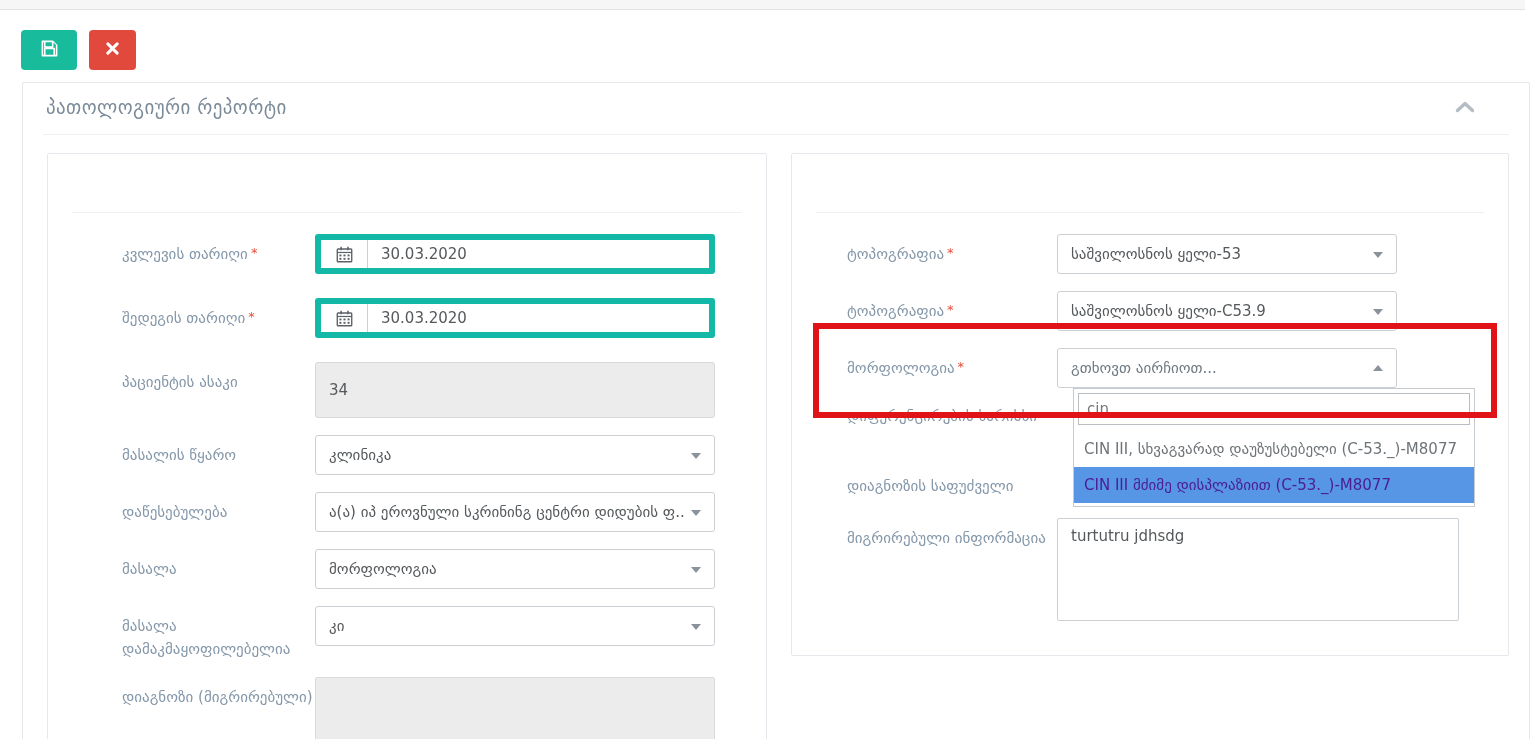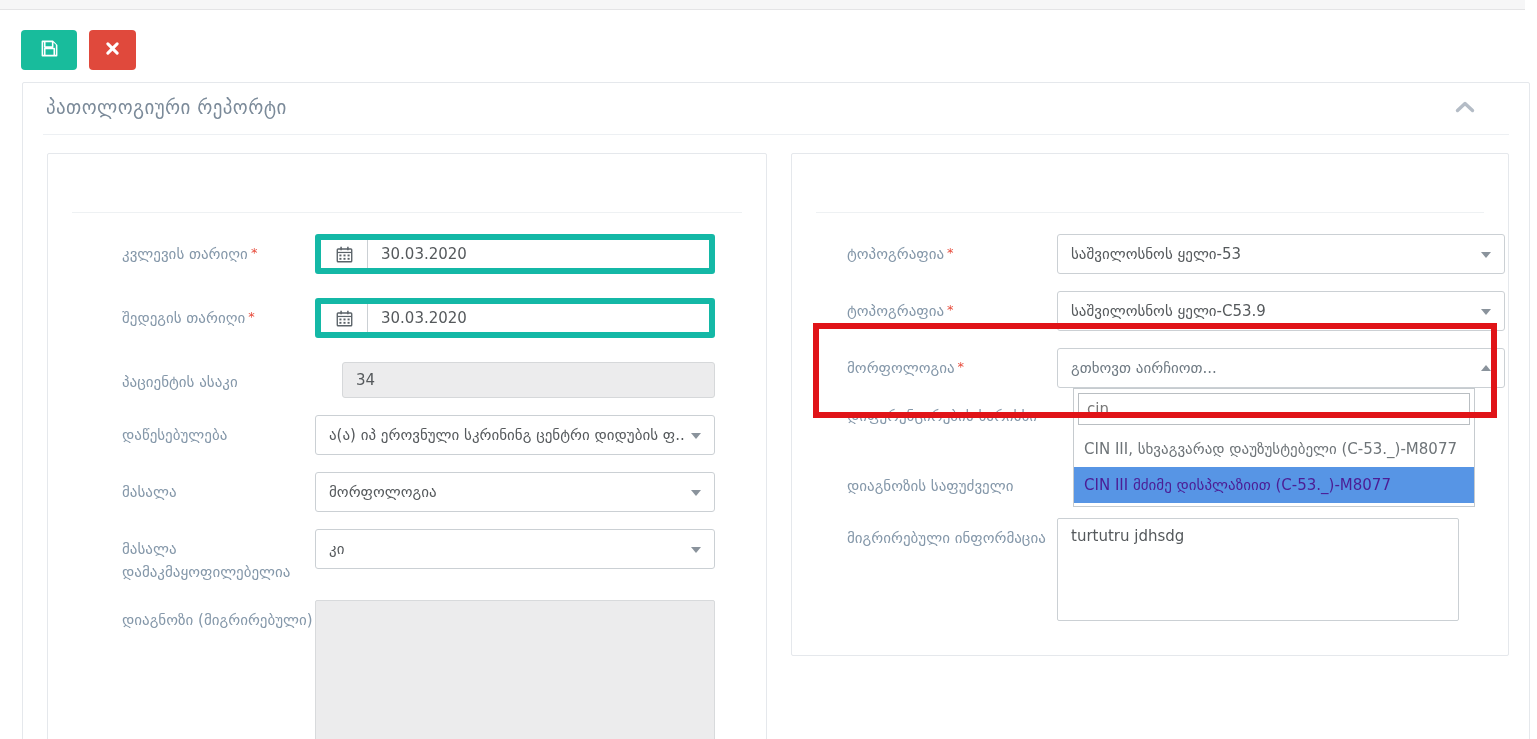--- a/index.html
+++ b/index.html
@@ -55,44 +55,44 @@
   .frow.mb24 { margin-bottom: 24px; }
   .flabel {
     color: #8497a9; font-size: 15px; line-height: 1.5;
     padding-top: 9px;
   }
   .card-left  .flabel { margin-left: 74px; width: 193px; }
   .card-right .flabel { margin-left: 55px; width: 210px; }
   .flabel .req { color: #e74c3c; font-size: 13px; vertical-align: top; margin-left: 3px; }
   .fctrl { position: relative; }
   .card-left  .fctrl { width: 400px; }
-  .card-right .fctrl { width: 448px; }
+  .card-right .fctrl { width: 340px; }
   .label-only { padding-top: 0; }
   .row-spacer-lg { min-height: 53px; }
   .row-spacer-sm { min-height: 26px; }
   
   .input-group {
     display: flex; height: 40px;
     border: 6px solid #14b8a6; border-radius: 3px;
     background: #fff; overflow: hidden;
   }
   .ig-addon {
     width: 47px; flex: 0 0 47px;
     border-right: 1px solid #cbd0d4;
     display: flex; align-items: center; justify-content: center;
     background: #fff;
   }
   .ig-input {
     flex: 1; display: flex; align-items: center;
     padding: 0 13px; font-size: 15px; color: #55595c; white-space: nowrap;
   }
   .text-disabled {
-    height: 36px; border: 1px solid #d6d8da; border-radius: 3px;
+    height: 56px; border: 1px solid #d6d8da; border-radius: 3px;
     background: #ececed; display: flex; align-items: center;
-    padding: 0 13px; font-size: 15px; color: #55595c; margin-left: 27px;
+    padding: 0 13px; font-size: 15px; color: #55595c;
   }
   .sel {
     position: relative; height: 40px;
     border: 1px solid #cbd0d4; border-radius: 3px; background: #fff;
     display: flex; align-items: center;
     padding: 0 28px 0 13px; font-size: 15px; color: #55595c;
     cursor: pointer;
   }
   .sel .sel-text { white-space: nowrap; overflow: hidden; max-width: 100%; }
   .sel .placeholder { color: #6f7a83; }
@@ -232,20 +232,29 @@
         </div>
       </div>
 
       <div class="frow">
         <div class="flabel">პაციენტის ასაკი</div>
         <div class="fctrl">
           <div class="text-disabled">34</div>
         </div>
       </div>
 
+      <div class="frow">
+        <div class="flabel">მასალის წყარო</div>
+        <div class="fctrl">
+          <div class="sel">
+            <span class="sel-text">კლინიკა</span>
+            <span class="caret caret-down"></span>
+          </div>
+        </div>
+      </div>
 
       <div class="frow">
         <div class="flabel">დაწესებულება</div>
         <div class="fctrl">
           <div class="sel">
             <span class="sel-text">ა(ა) იპ ეროვნული სკრინინგ ცენტრი დიდუბის ფ...</span>
             <span class="caret caret-down"></span>
           </div>
         </div>
       </div>

